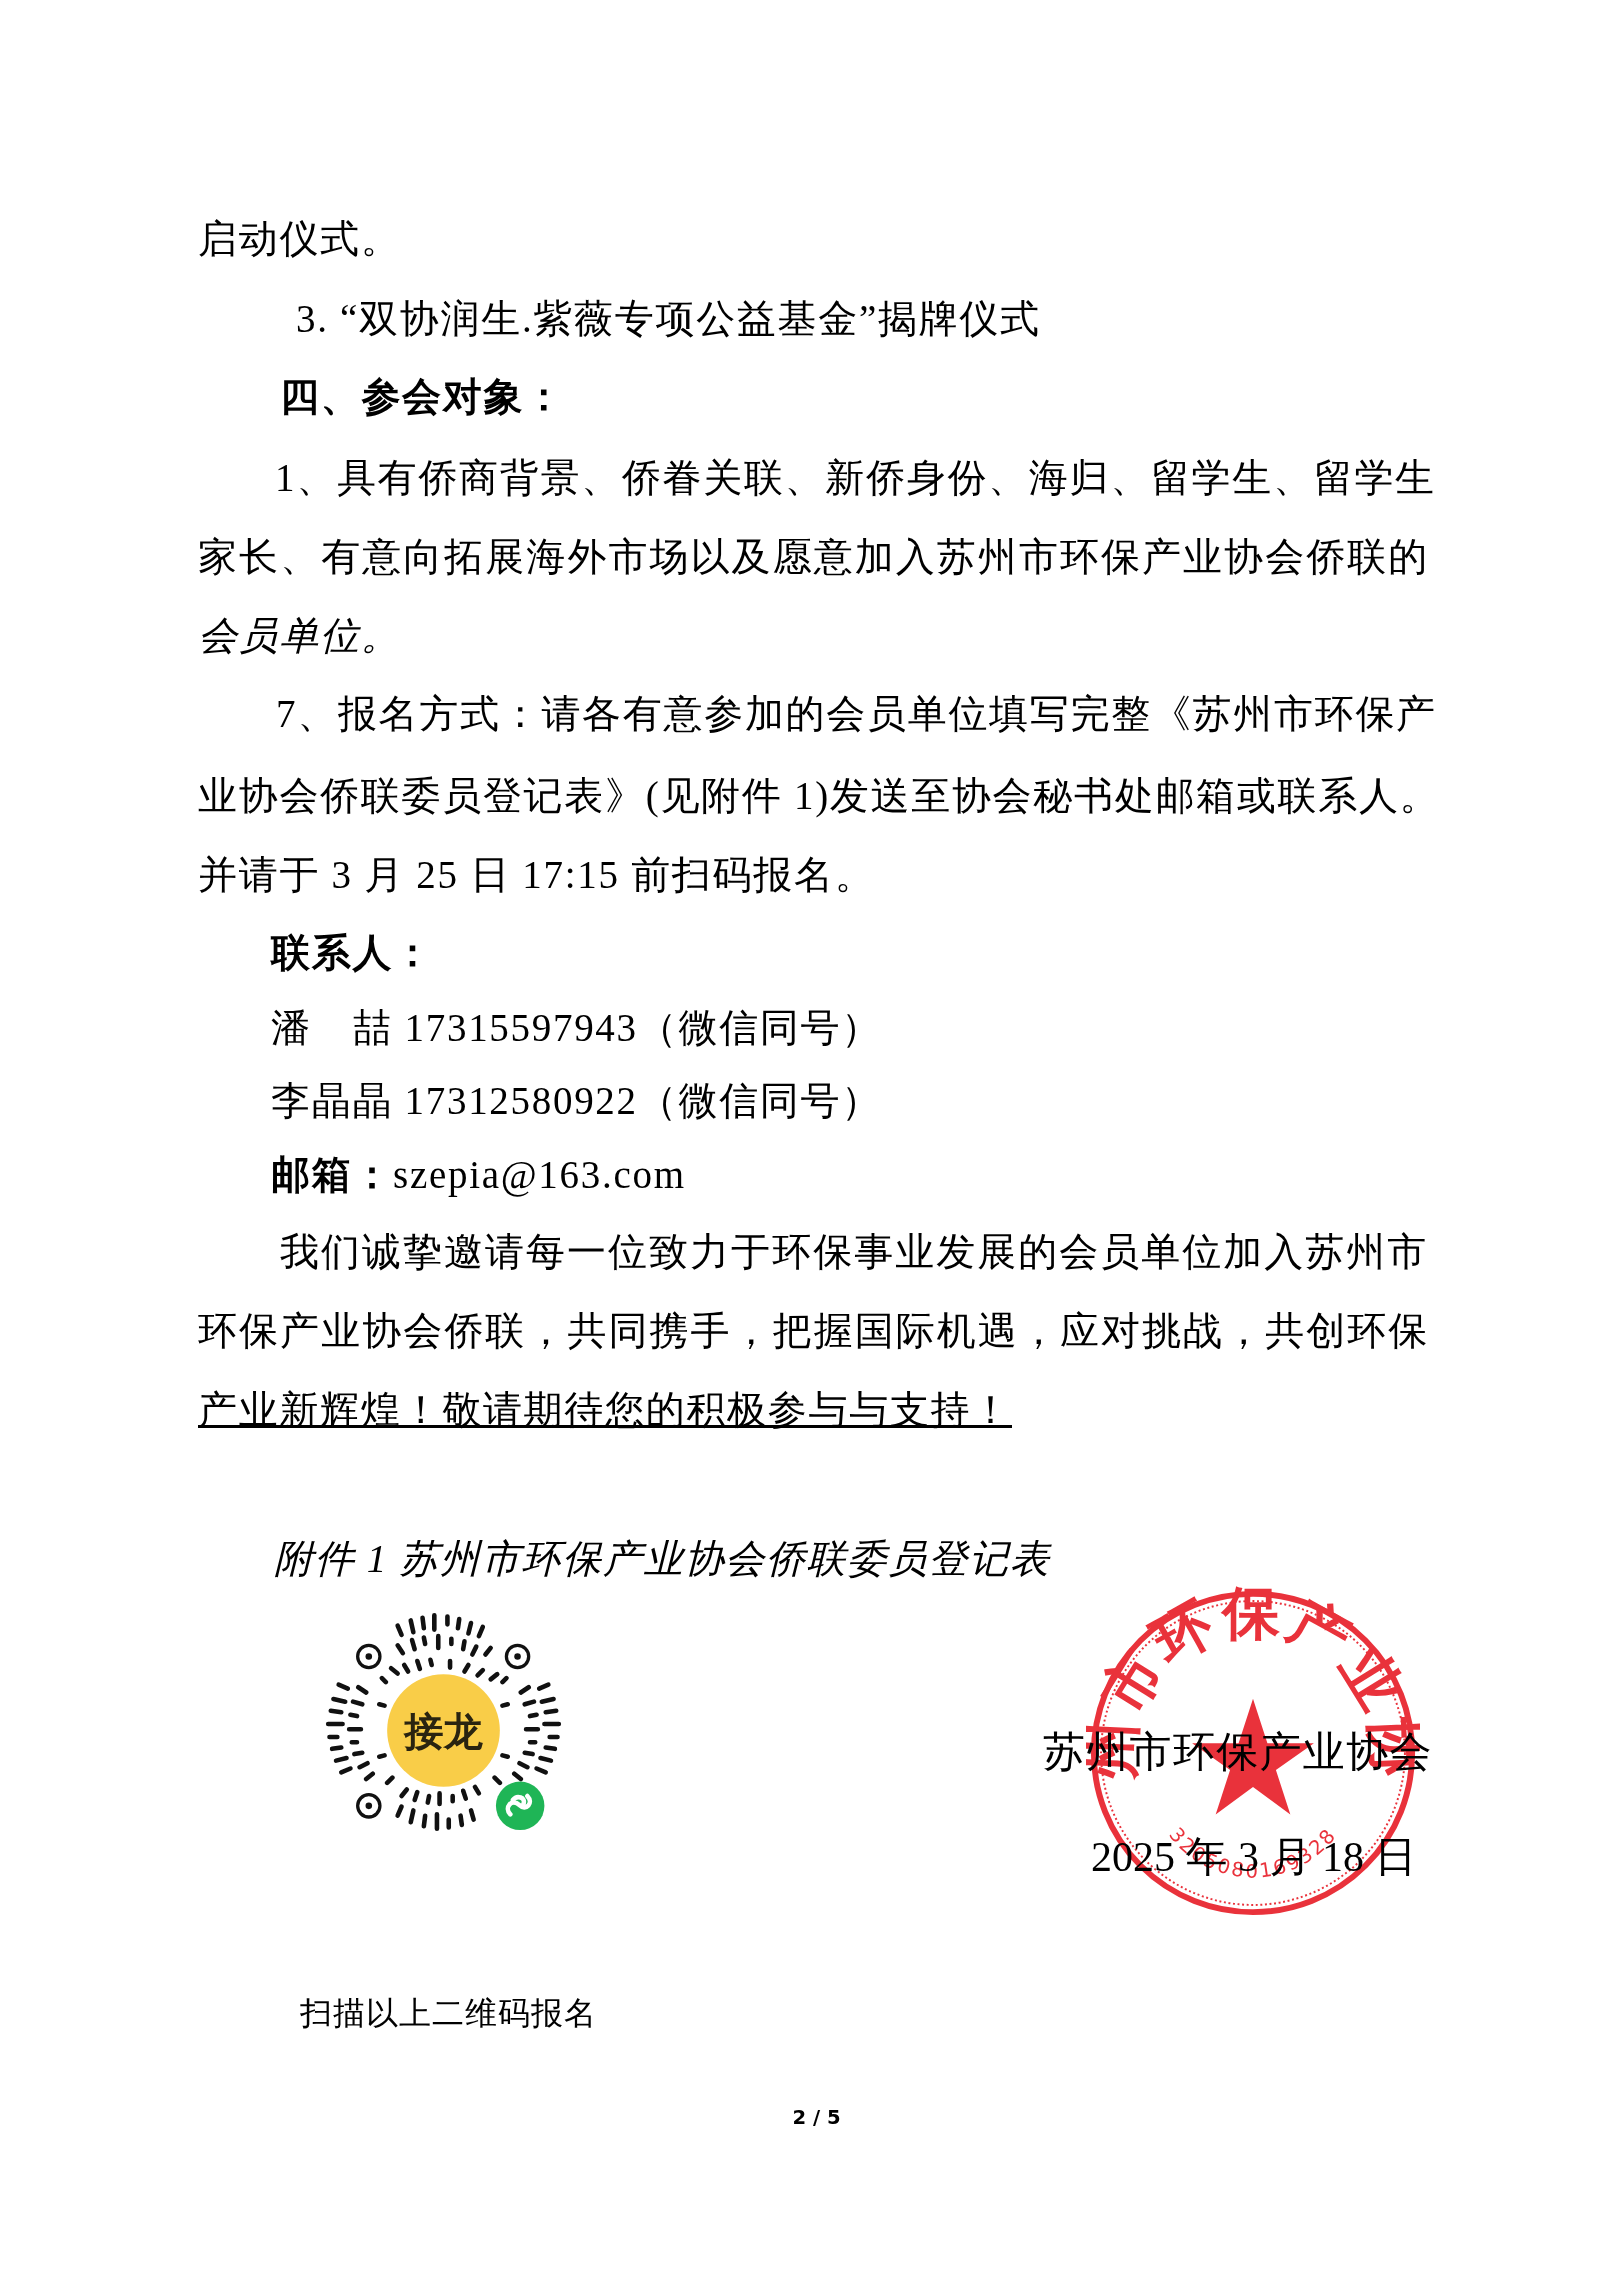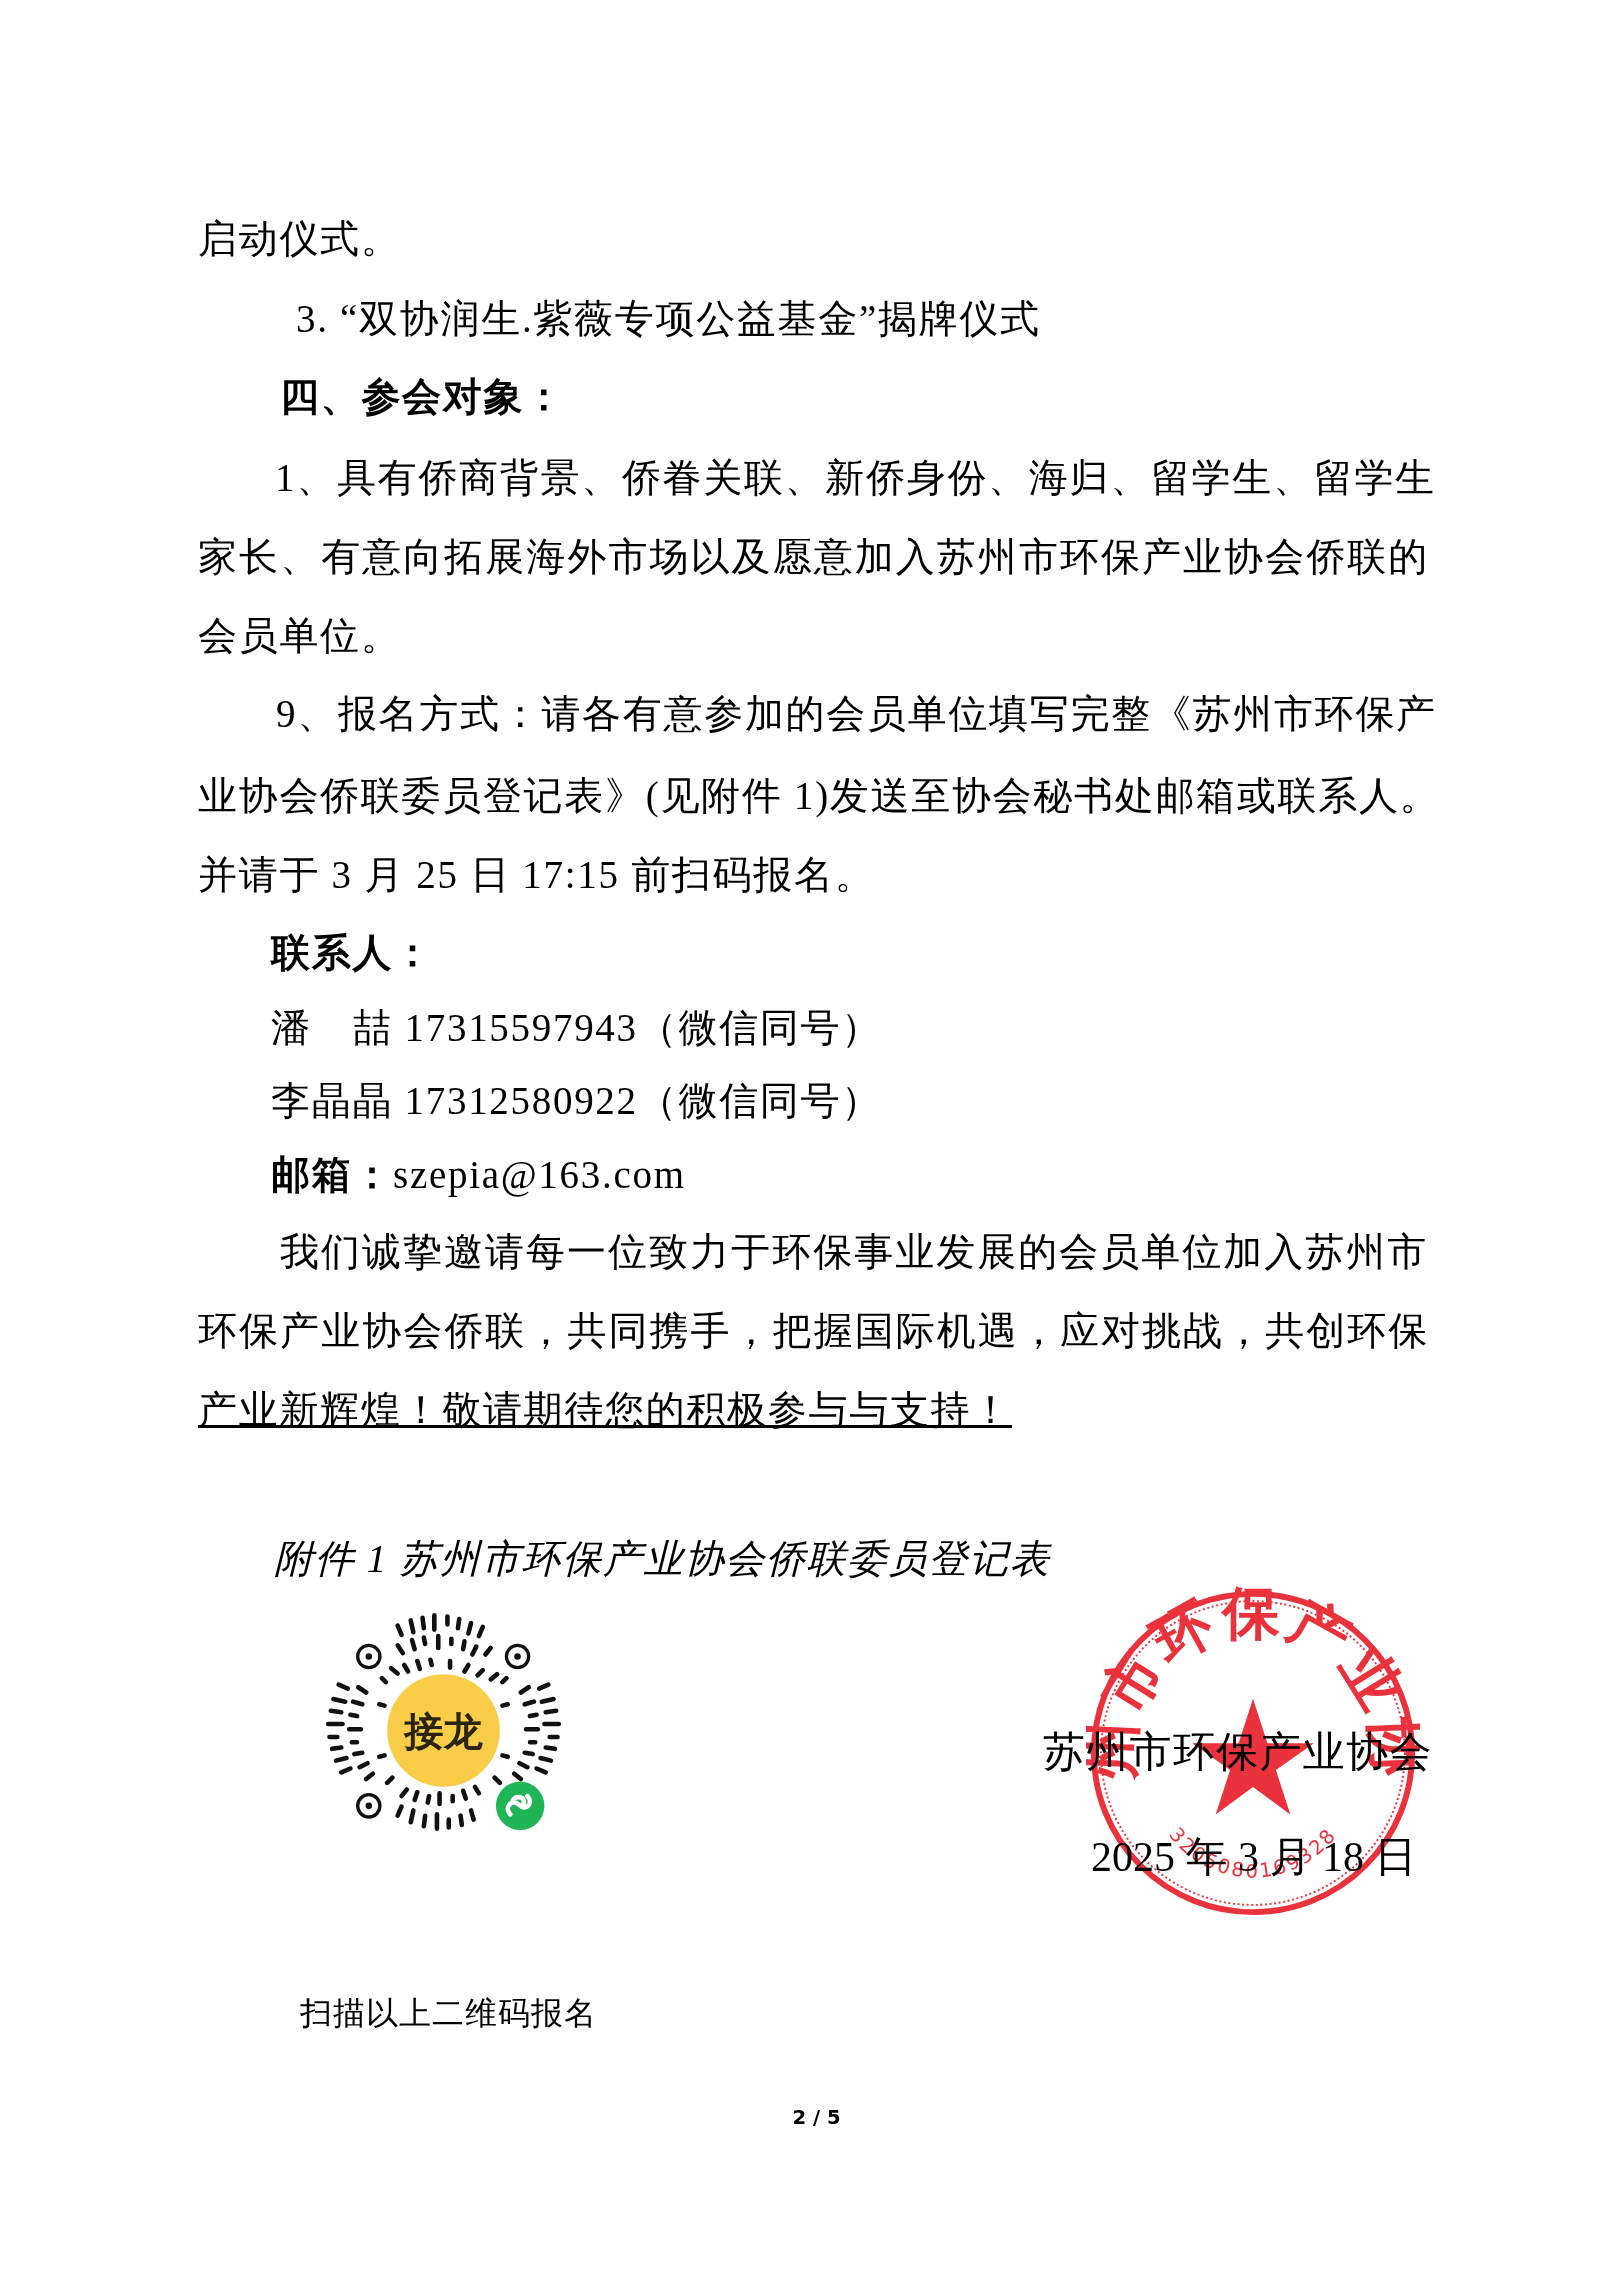--- a/index.html
+++ b/index.html
@@ -21,23 +21,23 @@
 <body>
 
 <div>
 
   <div class="line" style="left:198px; top:197px;">启动仪式。</div>
   <div class="line" style="left:296px; top:277px;">3. “双协润生.紫薇专项公益基金”揭牌仪式</div>
   <div class="line bold" style="left:280px; top:355px;">四、参会对象：</div>
 
   <div class="line full" style="top:436px; left:275px; width:1153px;">1、具有侨商背景、侨眷关联、新侨身份、海归、留学生、留学生</div>
   <div class="line full" style="top:515px;">家长、有意向拓展海外市场以及愿意加入苏州市环保产业协会侨联的</div>
-  <div class="line" style="left:198px; top:594px;">会员单位。</div>
+  <div class="line" style="left:198px; top:594px;font-style:italic;">会员单位。</div>
 
-  <div class="line full" style="top:672px; left:276px; width:1152px;">9、报名方式：请各有意参加的会员单位填写完整《苏州市环保产</div>
+  <div class="line full" style="top:672px; left:276px; width:1152px;">7、报名方式：请各有意参加的会员单位填写完整《苏州市环保产</div>
   <div class="line full" style="top:754px;">业协会侨联委员登记表》(见附件 1)发送至协会秘书处邮箱或联系人。</div>
   <div class="line" style="left:198px; top:833px;">并请于 3 月 25 日 17:15 前扫码报名。</div>
 
   <div class="line bold" style="left:271px; top:911px;">联系人：</div>
   <div class="line" style="left:271px; top:986px;">潘　喆 17315597943（微信同号）</div>
   <div class="line" style="left:271px; top:1059px;">李晶晶 17312580922（微信同号）</div>
   <div class="line" style="left:271px; top:1133px;">
     <span class="bold">邮箱：</span><span>szepia@163.com</span>
   </div>
 

